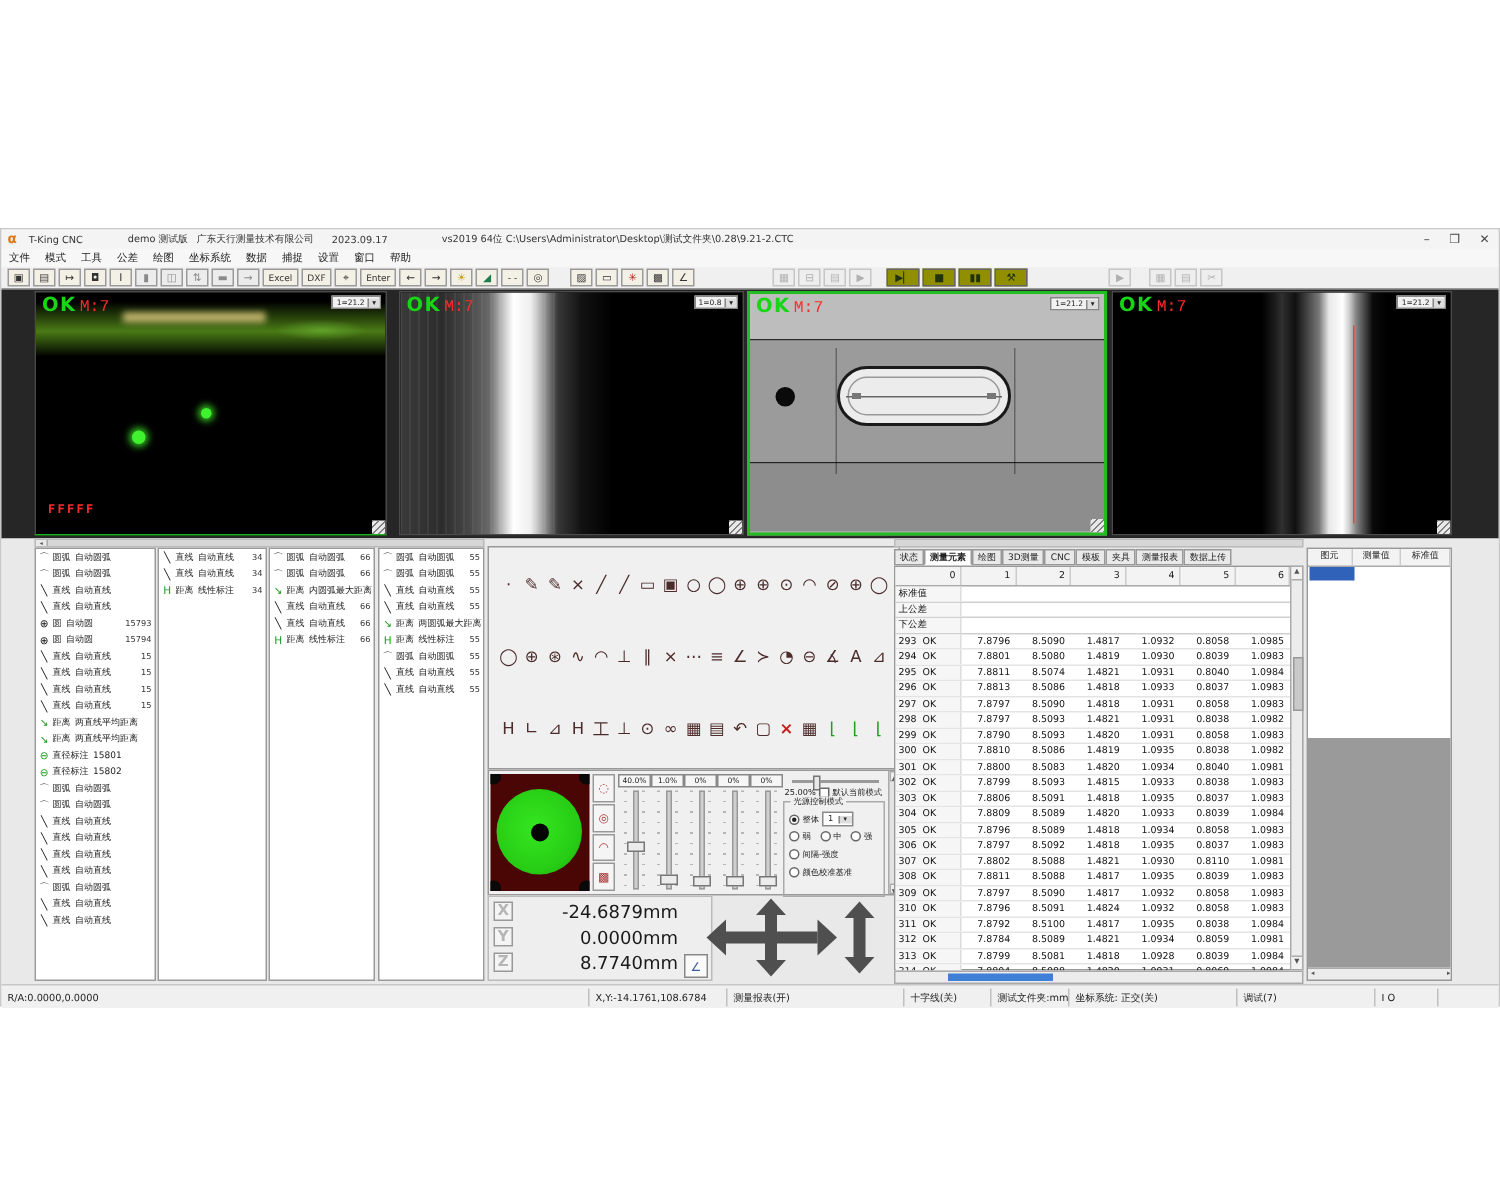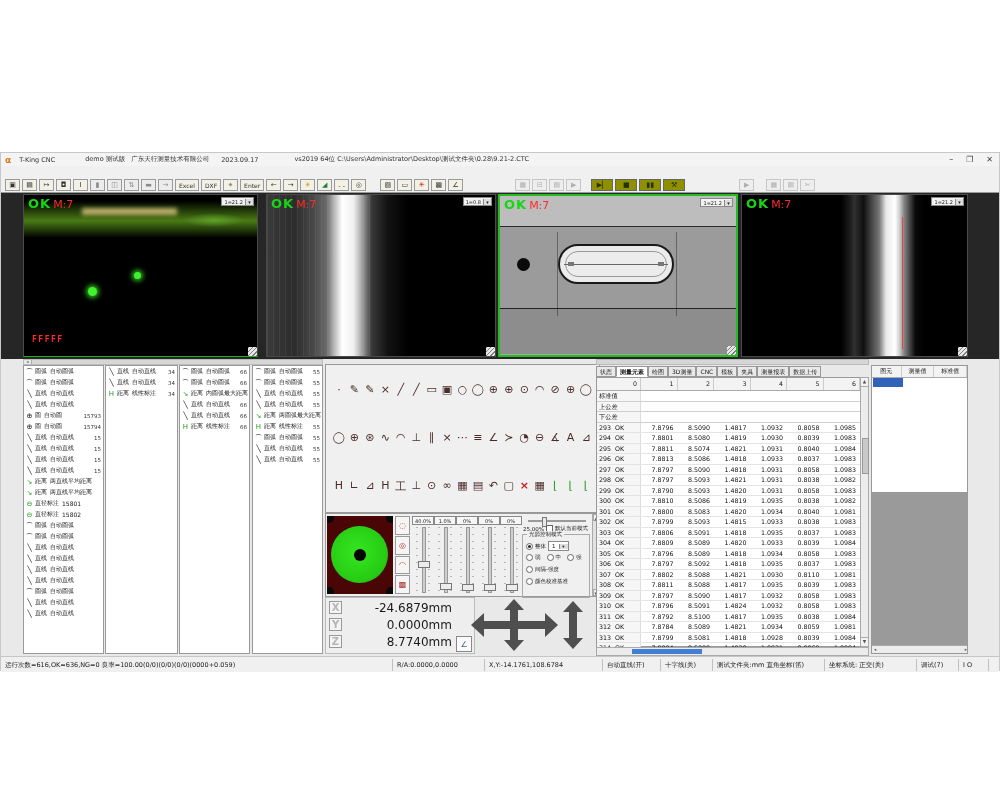--- a/index.html
+++ b/index.html
@@ -35,21 +35,21 @@
 
   
   .cams{position:absolute;left:0;top:40px;width:100%;height:166px;background:#262626;}
   .cam{position:absolute;top:1px;height:163px;background:#000;overflow:hidden;border:1px solid #4a4a4a;box-sizing:border-box;}
   .cam1{left:22px;width:235px;border-bottom:1px solid #1fae1f;}
   .cam2{left:265px;width:230px;}
   .cam3{left:497px;width:240px;border:2px solid #21bd21;background:#a6a6a6;}
   .cam4{left:740px;width:227px;}
   .ok{position:absolute;left:4px;top:1px;z-index:5;}
   .ok b{color:#16d616;font-size:13px;font-weight:bold;letter-spacing:1px;}
-  .ok i{color:#ff2a2a;font-size:11px;font-style:normal;margin-left:2px;}
+  .ok i{color:#ff2a2a;font-size:11px;font-style:normal;margin-left:2px;font-family:Liberation Mono, monospace;}
   .mag{position:absolute;right:3px;top:2px;z-index:5;background:#f2f2f2;border:1px solid #888;
     font-size:5px;color:#222;display:flex;align-items:center;height:7px;padding-left:2px;}
   .mag .dd{display:inline-block;width:7px;text-align:center;background:#ddd;border-left:1px solid #888;
     font-size:5px;margin-left:2px;}
   .grip{position:absolute;right:0;bottom:0;width:9px;height:9px;background:#e8e8e8;z-index:6;
     background-image:repeating-linear-gradient(135deg,#808080 0 1px,transparent 1px 3px);}
   
   .glow{position:absolute;left:0;top:6px;width:100%;height:36px;
     background:linear-gradient(180deg,rgba(30,60,5,0) 0%,rgba(105,175,30,.7) 55%,rgba(25,50,5,.15) 100%);}
   .smear{position:absolute;left:58px;top:13px;width:95px;height:7px;background:#d3c178;filter:blur(2px);opacity:.85;}
@@ -229,20 +229,33 @@
     <span class="tt" style="margin-left:6px">广东天行测量技术有限公司</span>
     <span class="tt" style="margin-left:12px">2023.09.17</span>
     <span class="tt" style="margin-left:36px">vs2019 64位  C:\Users\Administrator\Desktop\测试文件夹\0.28\9.21-2.CTC</span>
     <span class="win-controls">
       <span>–</span>
       <span>❐</span>
       <span>✕</span>
     </span>
   </div>
 
+  <div class="menubar" id="menu-items">
+      <span class="menu-item">文件</span>
+      <span class="menu-item">模式</span>
+      <span class="menu-item">工具</span>
+      <span class="menu-item">公差</span>
+      <span class="menu-item">绘图</span>
+      <span class="menu-item">坐标系统</span>
+      <span class="menu-item">数据</span>
+      <span class="menu-item">捕捉</span>
+      <span class="menu-item">设置</span>
+      <span class="menu-item">窗口</span>
+      <span class="menu-item">帮助</span>
+    </div>
   <div class="toolbar" id="toolbar-items">
       <span class="tb-btn">▣</span>
       <span class="tb-btn">▤</span>
       <span class="tb-btn">↦</span>
       <span class="tb-btn">◘</span>
       <span class="tb-btn">I</span>
       <span class="tb-btn s-dim">▮</span>
       <span class="tb-btn s-dim">◫</span>
       <span class="tb-btn s-dim">⇅</span>
       <span class="tb-btn s-dim">▬</span>
@@ -1128,23 +1141,22 @@
       <div class="spsel"></div>
       <div class="spgray"></div>
       <div class="sphscroll">
         <span>◂</span>
         <span>▸</span>
       </div>
     </div>
   </div>
 
   <div class="statusbar" id="status-segs">
-      <span class="seg">运行次数=616,OK=636,NG=0 良率=100.00(0/0)(0/0)(0/0)(0000+0.059)</span>
       <span class="seg">R/A:0.0000,0.0000</span>
       <span class="seg">X,Y:-14.1761,108.6784</span>
-      <span class="seg">自动直线(开)</span>
+      <span class="seg">测量报表(开)</span>
       <span class="seg">十字线(关)</span>
       <span class="seg">测试文件夹:mm 直角坐标(笛)</span>
       <span class="seg">坐标系统: 正交(关)</span>
       <span class="seg">调试(7)</span>
       <span class="seg">I O</span>
     </div>
 </div>
 
 </body></html>

